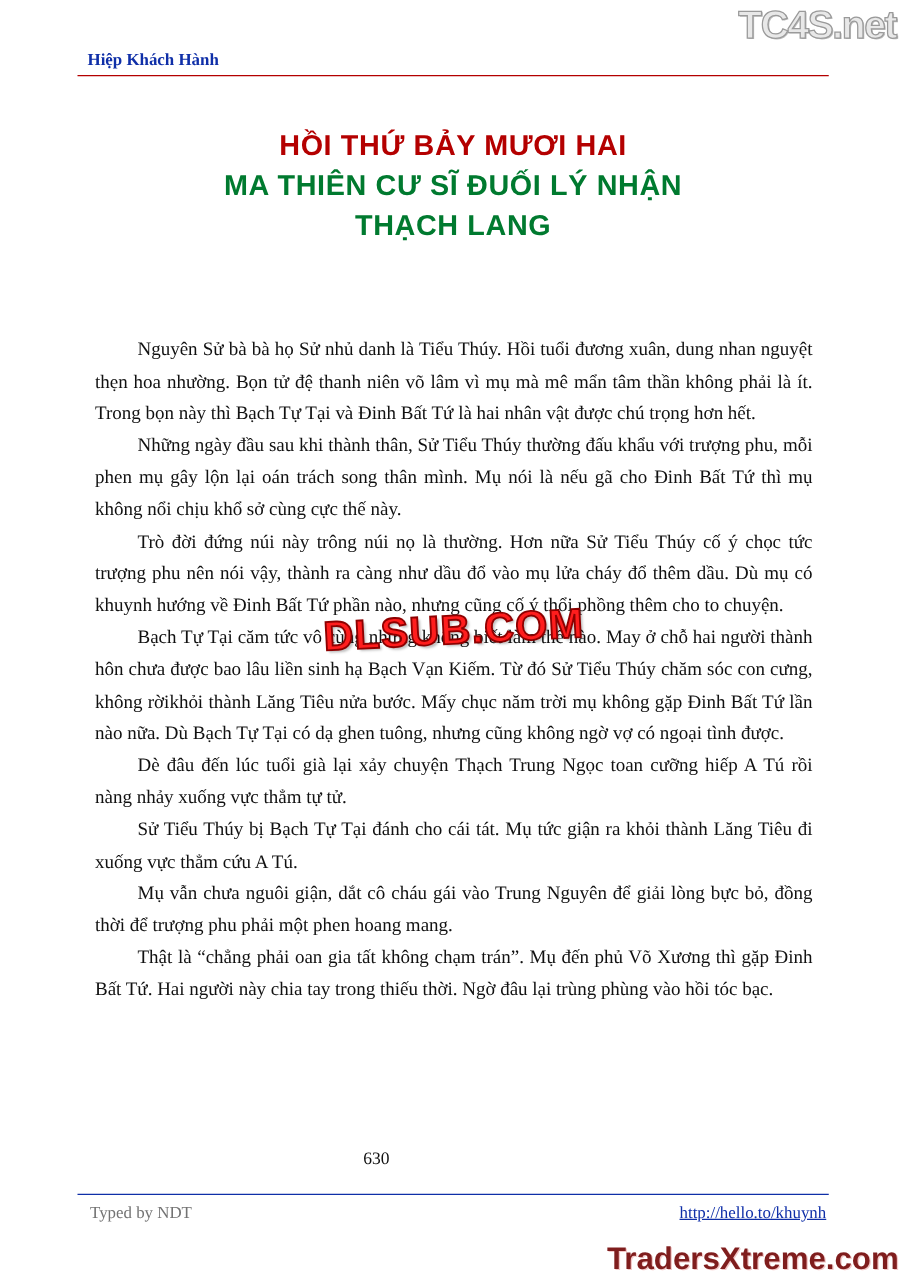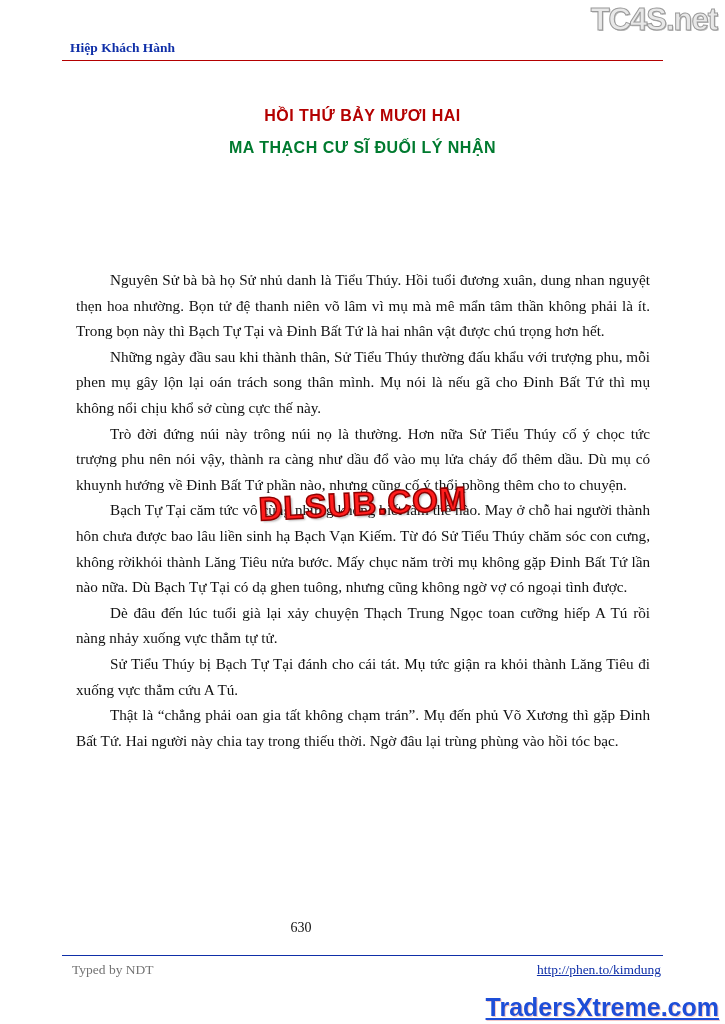--- a/index.html
+++ b/index.html
@@ -28,24 +28,23 @@
     letter-spacing: -1px;
     text-shadow: 1px 1px 0 #bdbdbd;
   }
   .wm-bottom {
     position: absolute;
     bottom: 2px;
     right: 6px;
     font-family: "Liberation Sans", sans-serif;
     font-weight: bold;
     font-size: 25px;
-    color: #1d4ed8;
+    color: #7f1d1d;
     letter-spacing: 0px;
     text-shadow: 1px 1px 0 #f3c9c9;
-    text-decoration: underline;
   }
   .wm-center {
     position: absolute;
     top: 485px;
     left: 50%;
     transform: translateX(-50%) rotate(-3deg);
     font-family: "Liberation Sans", sans-serif;
     font-weight: bold;
     font-size: 33px;
     color: #ff1d1d;
@@ -96,21 +95,21 @@
   .title-block {
     position: absolute;
     top: 100px;
     left: 62px;
     right: 62px;
     text-align: center;
   }
   .title-line {
     font-family: "Liberation Sans", sans-serif;
     font-weight: bold;
-    font-size: 16px;
+    font-size: 23px;
     line-height: 32px;
     letter-spacing: 0.5px;
   }
   .title-line.l1 { color: #b40000; }
   .title-line.l2 { color: #007a2f; }
   .title-line.l3 { color: #007a2f; }
 
   
   .body-block {
     position: absolute;
@@ -181,36 +180,38 @@
 
 <div class="wm-top">TC4S.net</div>
 
 <div class="header">
   <span class="header-left">Hiệp Khách Hành</span>
   <div class="header-rule"></div>
 </div>
 
 <div class="title-block">
   <div class="title-line l1">HỒI THỨ BẢY MƯƠI HAI</div>
-  <div class="title-line l2">MA THẠCH CƯ SĨ ĐUỐI LÝ NHẬN</div>
+  <div class="title-line l2">MA THIÊN CƯ SĨ ĐUỐI LÝ NHẬN</div>
+  <div class="title-line l3">THẠCH LANG</div>
 </div>
 
 <div class="body-block">
   <p>Nguyên Sử bà bà họ Sử nhủ danh là Tiểu Thúy. Hồi tuổi đương xuân, dung nhan nguyệt thẹn hoa nhường. Bọn tử đệ thanh niên võ lâm vì mụ mà mê mẩn tâm thần không phải là ít. Trong bọn này thì Bạch Tự Tại và Đinh Bất Tứ là hai nhân vật được chú trọng hơn hết.</p>
   <p>Những ngày đầu sau khi thành thân, Sử Tiểu Thúy thường đấu khẩu với trượng phu, mỗi phen mụ gây lộn lại oán trách song thân mình. Mụ nói là nếu gã cho Đinh Bất Tứ thì mụ không nổi chịu khổ sở cùng cực thế này.</p>
   <p>Trò đời đứng núi này trông núi nọ là thường. Hơn nữa Sử Tiểu Thúy cố ý chọc tức trượng phu nên nói vậy, thành ra càng như dầu đổ vào mụ lửa cháy đổ thêm dầu. Dù mụ có khuynh hướng về Đinh Bất Tứ phần nào, nhưng cũng cố ý thổi phồng thêm cho to chuyện.</p>
   <p>Bạch Tự Tại căm tức vô cùng nhưng không biết làm thế nào. May ở chỗ hai người thành hôn chưa được bao lâu liền sinh hạ Bạch Vạn Kiếm. Từ đó Sử Tiểu Thúy chăm sóc con cưng, không rờikhỏi thành Lăng Tiêu nửa bước. Mấy chục năm trời mụ không gặp Đinh Bất Tứ lần nào nữa. Dù Bạch Tự Tại có dạ ghen tuông, nhưng cũng không ngờ vợ có ngoại tình được.</p>
   <p>Dè đâu đến lúc tuổi già lại xảy chuyện Thạch Trung Ngọc toan cưỡng hiếp A Tú rồi nàng nhảy xuống vực thẳm tự tử.</p>
   <p>Sử Tiểu Thúy bị Bạch Tự Tại đánh cho cái tát. Mụ tức giận ra khỏi thành Lăng Tiêu đi xuống vực thẳm cứu A Tú.</p>
+  <p>Mụ vẫn chưa nguôi giận, dắt cô cháu gái vào Trung Nguyên để giải lòng bực bỏ, đồng thời để trượng phu phải một phen hoang mang.</p>
   <p>Thật là “chẳng phải oan gia tất không chạm trán”. Mụ đến phủ Võ Xương thì gặp Đinh Bất Tứ. Hai người này chia tay trong thiếu thời. Ngờ đâu lại trùng phùng vào hồi tóc bạc.</p>
 </div>
 
 <div class="wm-center">DLSUB.COM</div>
 
 <div class="page-number">630</div>
 
 <div class="footer">
   <div class="footer-rule"></div>
   <span class="footer-left">Typed by NDT</span>
-  <a class="footer-right" href="#">http://phen.to/kimdung</a>
+  <a class="footer-right" href="#">http://hello.to/khuynh</a>
 </div>
 
 <div class="wm-bottom">TradersXtreme.com</div>
 
 </body></html>

